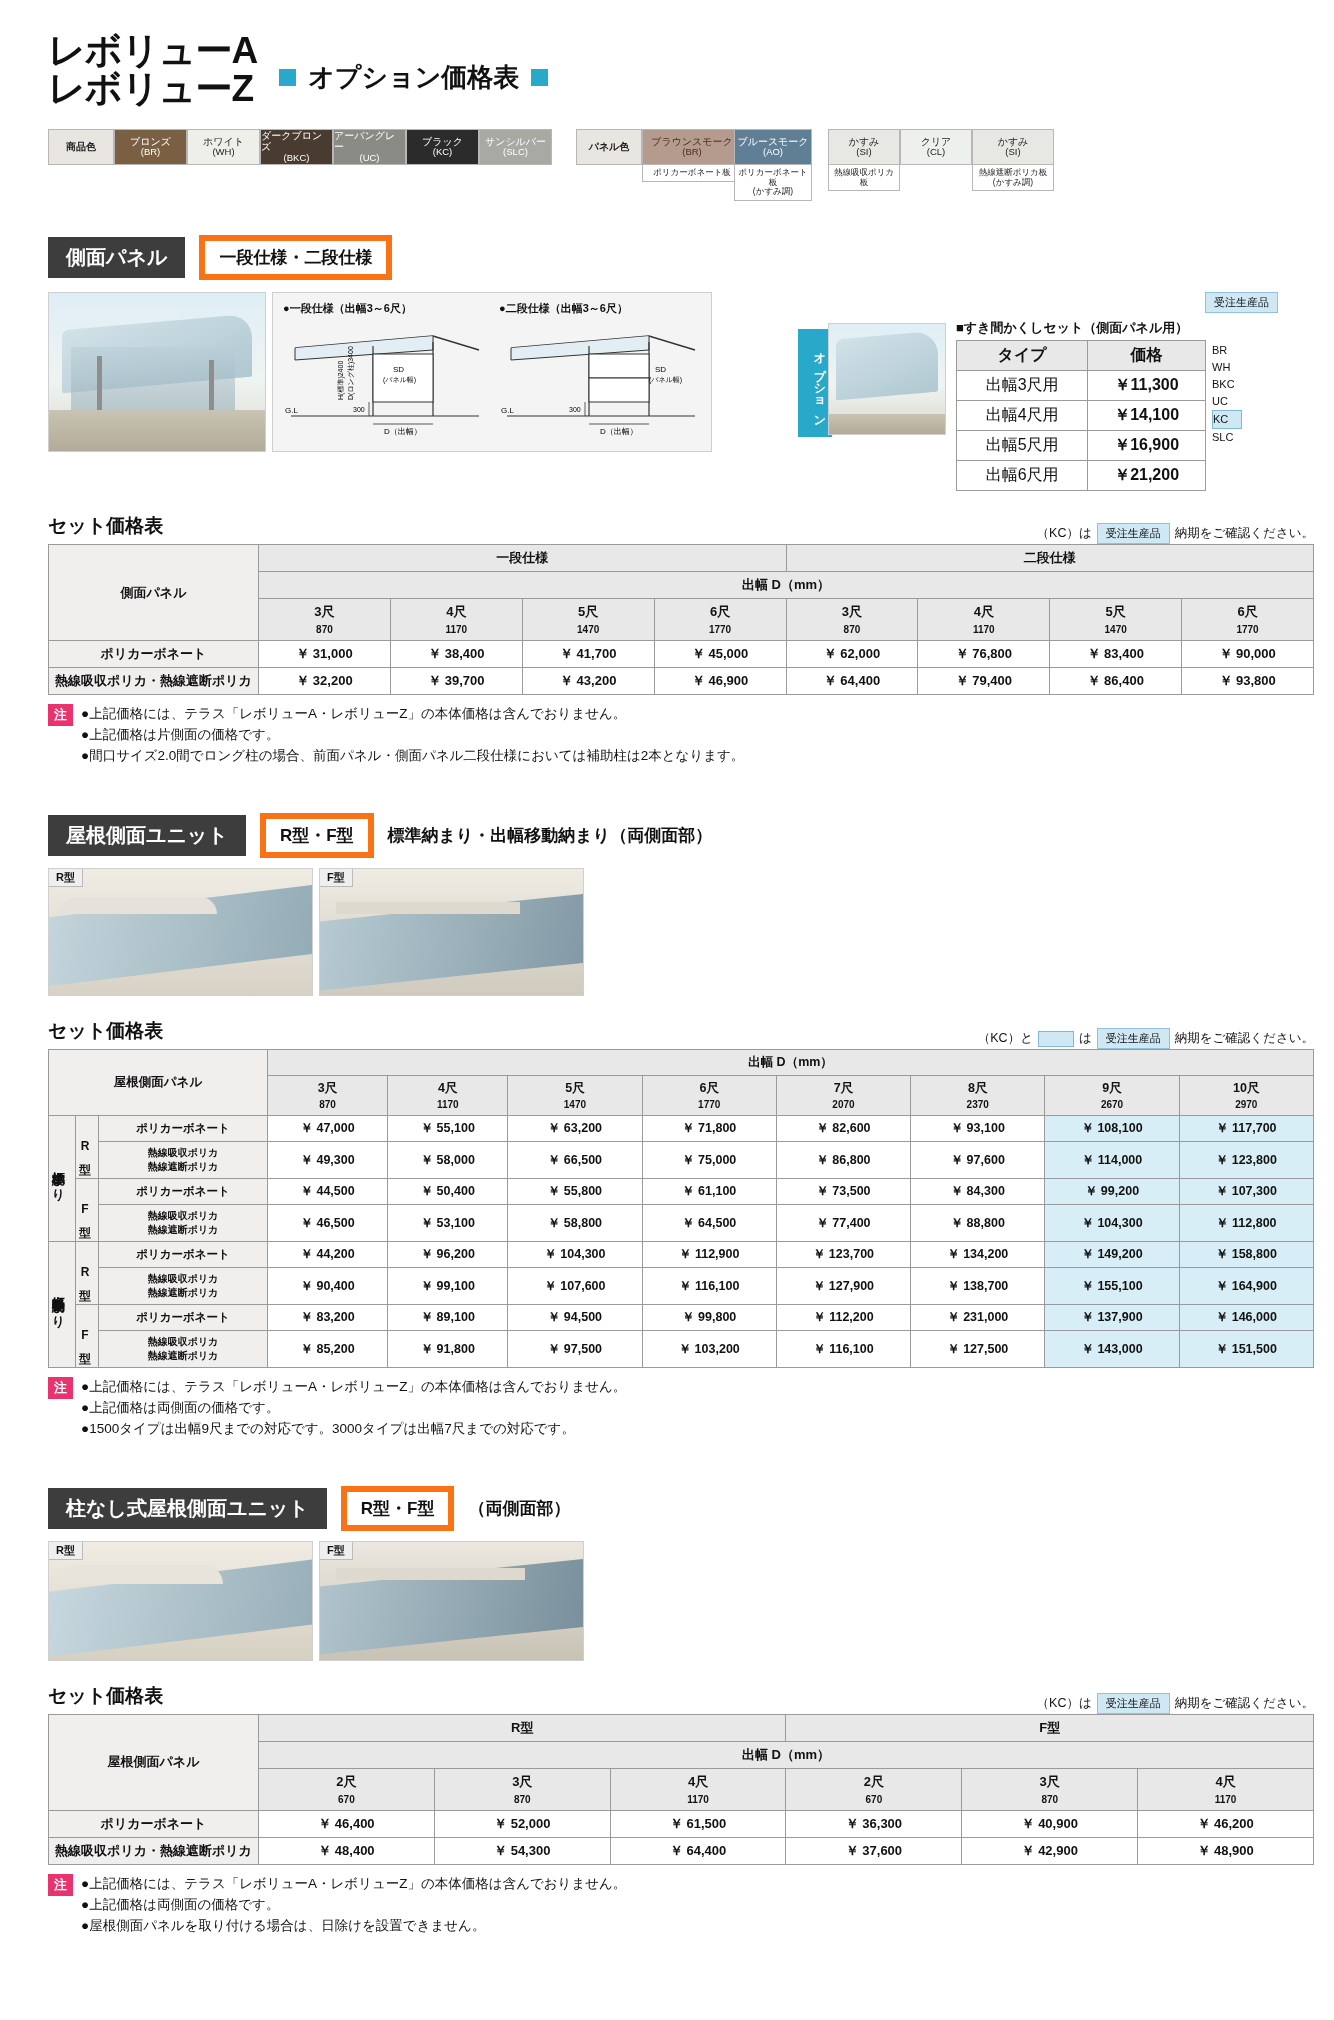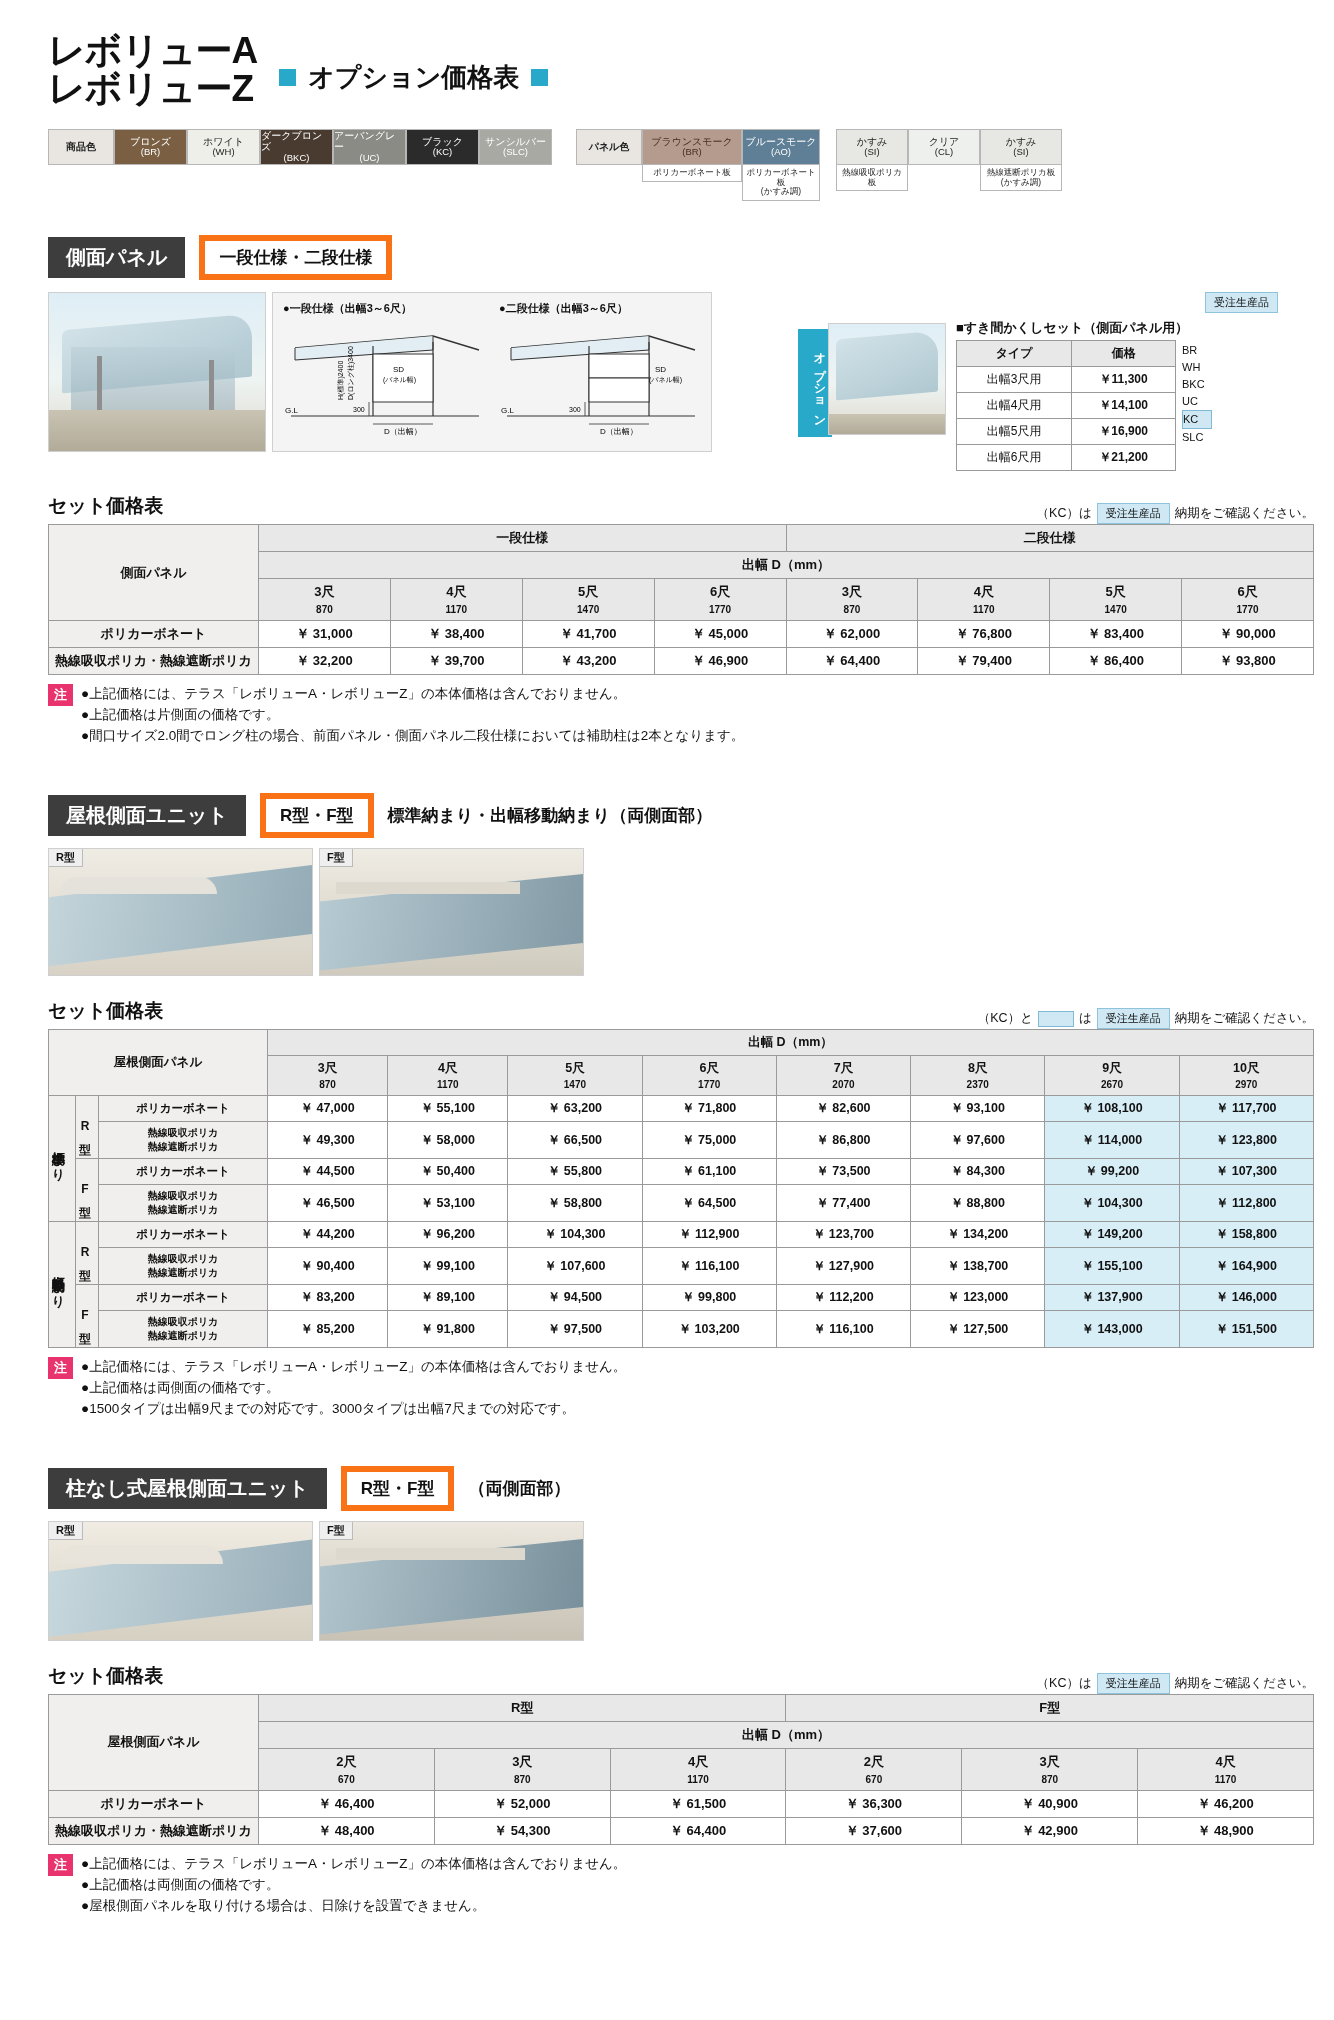--- a/index.html
+++ b/index.html
@@ -128,21 +128,21 @@
             <span>サンシルバー</span>
             <small>(SLC)</small>
           </div>
         </div>
 
     <div class="gap"></div>
 
     <div class="chipcol">
           <div class="chip lbl">パネル色</div>
         </div>
-    <div class="chipcol" style="width:100px">
+    <div class="chipcol" style="width:92px">
       <div class="chip" style="background:#b59b8e;color:#4a2d1f;width:100px">
             <span>ブラウンスモーク</span>
             <small>(BR)</small>
           </div>
       <div class="subchip" style="width:100px">ポリカーボネート板</div>
     </div>
     <div class="chipcol" style="width:94px">
       <div class="chip" style="background:#5f7f96;width:78px">
             <span>ブルースモーク</span>
             <small>(AO)</small>
@@ -243,21 +243,21 @@
           <div class="opt-tab" style="position:absolute;left:0;top:10px;height:92px">オプション</div>
           <div class="ph" style="position:absolute;left:30px;top:4px;width:118px;height:112px">
             <div class="sky"></div>
                 <div class="terr" style="top:10%;height:55%"></div>
                 <div class="grnd" style="height:18%"></div>
           </div>
         </div>
         <div style="flex:1">
           <div class="opt-h">■すき間かくしセット（側面パネル用）</div>
           <div style="display:flex;gap:0">
-            <table class="tbl" style="width:220px;font-size:12px">
+            <table class="tbl" style="width:250px;font-size:16px">
               <thead>
                     <tr>
                 <th>タイプ</th>
                 <th>価格</th>
               </tr>
                   </thead>
               <tbody>
                 <tr>
                       <td>出幅3尺用</td>
                       <td class="price">￥11,300</td>
@@ -493,21 +493,21 @@
       <tr>
         <td class="lbl" rowspan="2" style="width:22px;padding:0">
               <div class="vlabel" style="font-size:12px">F型</div>
             </td>
         <td class="lbl" style="font-size:11.5px">ポリカーボネート</td>
         <td class="price">￥ 83,200</td>
         <td class="price">￥ 89,100</td>
         <td class="price">￥ 94,500</td>
         <td class="price">￥ 99,800</td>
         <td class="price">￥ 112,200</td>
-        <td class="price">￥ 123,000</td>
+        <td class="price">￥ 231,000</td>
         <td class="price hl">￥ 137,900</td>
         <td class="price hl">￥ 146,000</td>
       </tr>
       <tr>
         <td class="lbl" style="font-size:10px;white-space:pre-line">熱線吸収ポリカ
 熱線遮断ポリカ</td>
         <td class="price">￥ 85,200</td>
         <td class="price">￥ 91,800</td>
         <td class="price">￥ 97,500</td>
         <td class="price">￥ 103,200</td>

